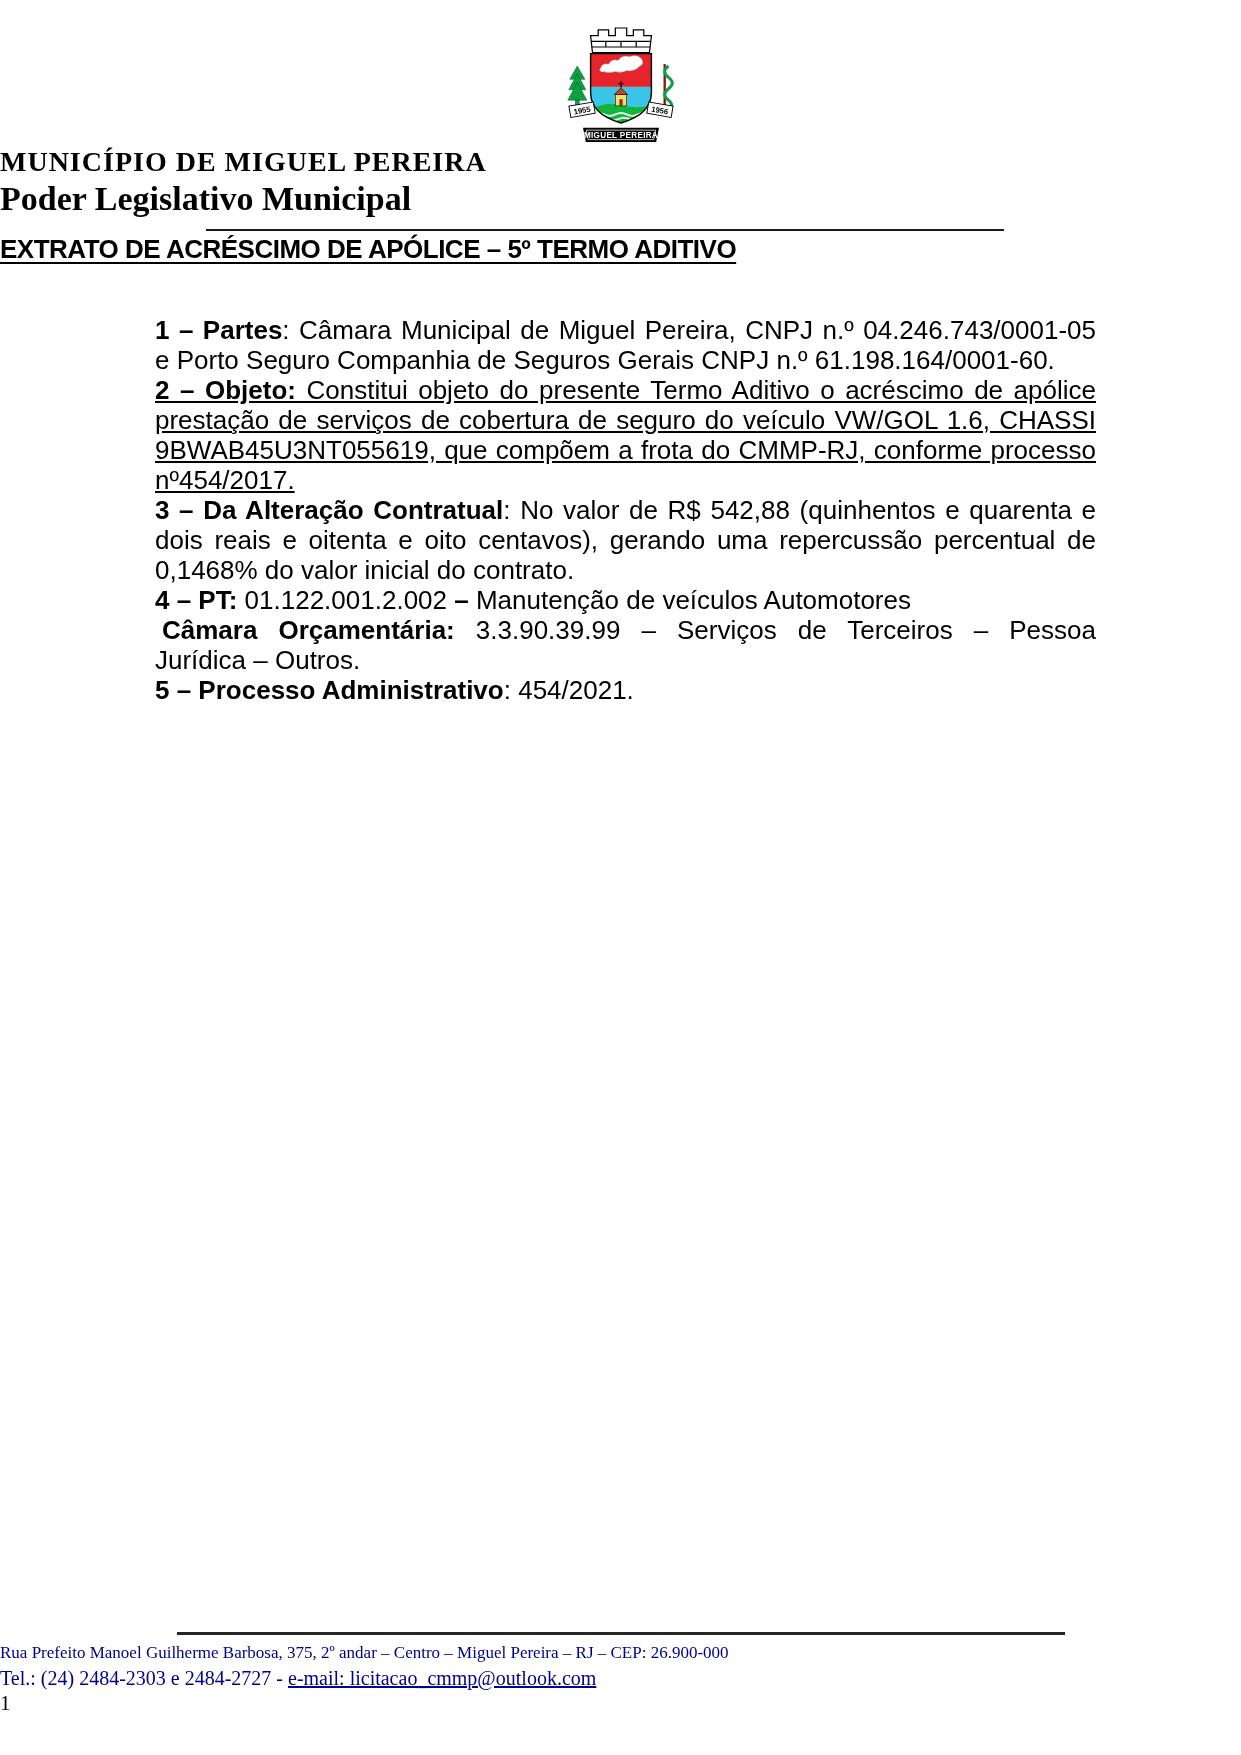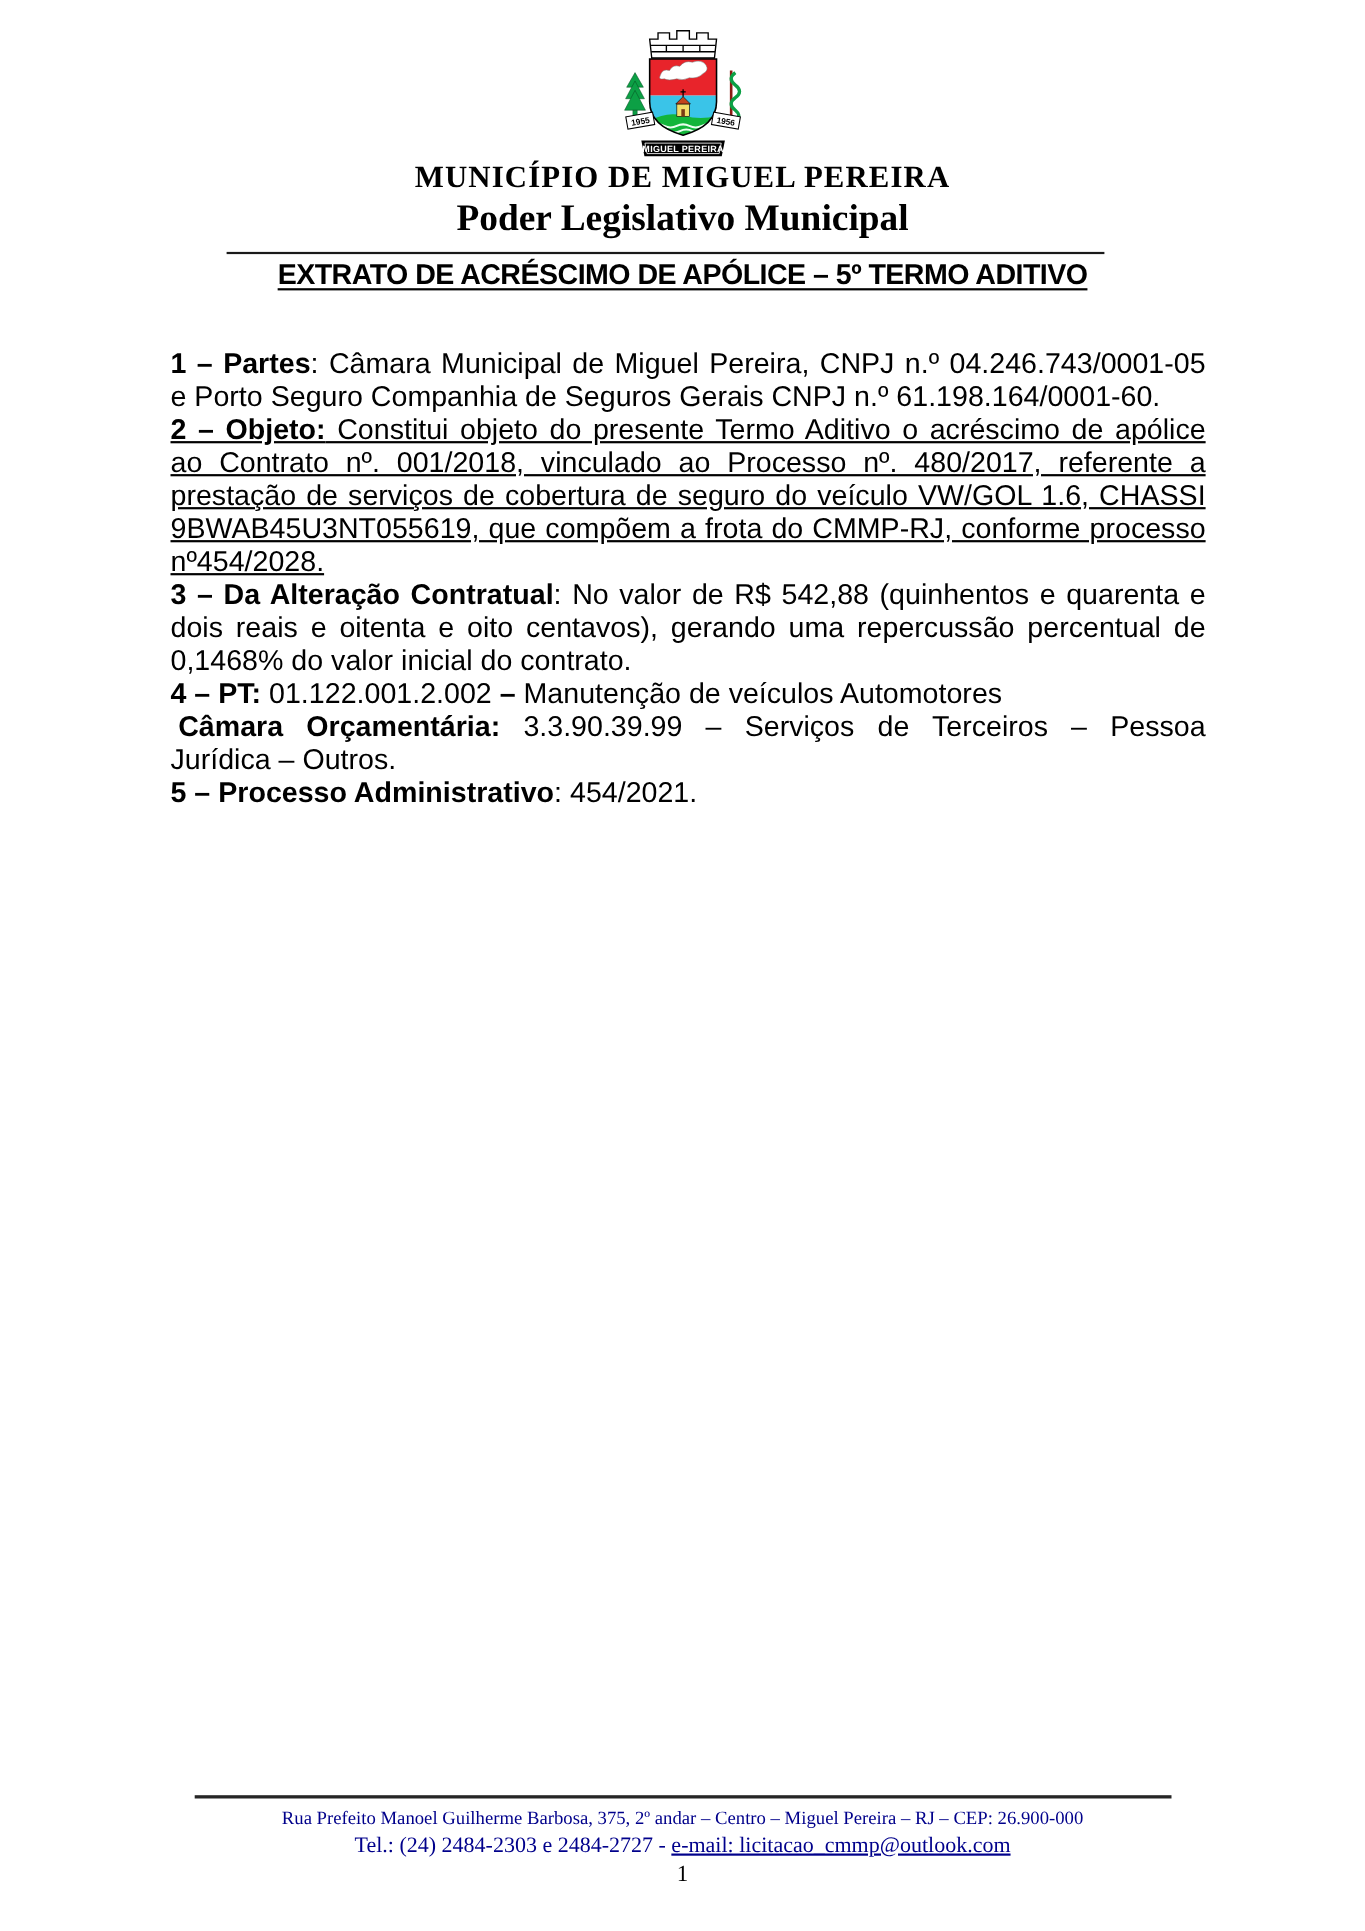--- a/index.html
+++ b/index.html
@@ -1,19 +1,19 @@
 <!DOCTYPE html>
 <html><head>
 <meta charset="utf-8">
 <style>
   html,body{margin:0;padding:0;background:#ffffff;}
   .page{position:relative;width:1241px;height:1755px;background:#ffffff;margin:0 auto;overflow:hidden;
         font-family:"Liberation Sans","DejaVu Sans",sans-serif;color:#000;}
   .abs{position:absolute;}
-  .center{width:100%;text-align:center;}
+  .center{width:100%;text-align:left;}
   .crest{top:24px;left:50%;transform:translateX(-50%);}
   .title1{top:146px;font-family:"Liberation Serif","DejaVu Serif",serif;font-weight:bold;
           font-size:28px;letter-spacing:1px;}
   .title2{top:180px;font-family:"Liberation Serif","DejaVu Serif",serif;font-weight:bold;font-size:34px;}
   .rule1{top:229px;left:206px;width:798px;height:2px;background:#1a1a1a;}
   .heading{top:234px;font-weight:bold;font-size:26px;letter-spacing:-0.5px;}
   .heading span{text-decoration:underline;text-decoration-thickness:2px;text-underline-offset:4px;}
   .body{left:155px;top:315px;width:941px;font-size:26px;line-height:30px;}
   .body p{margin:0;padding:0;}
   .p2{margin-top:30px;text-decoration:underline;}
@@ -108,24 +108,23 @@
 
   <div class="abs body">
 
     <p>
       <span class="jl" style="display:block"><b>1 – Partes</b><span>: Câmara Municipal de Miguel Pereira, CNPJ n.º 04.246.743/0001-05</span></span>
       <span style="display:block"><span>e Porto Seguro Companhia de Seguros Gerais CNPJ n.º 61.198.164/0001-60.</span></span>
     </p>
 
     <p class="p2">
       <span class="jl" style="display:block"><b>2 – Objeto:</b><span> Constitui objeto do presente Termo Aditivo o acréscimo de apólice</span></span>
-      <span class="jl" style="display:block"><span>ao Contrato nº. 001/2018, vinculado ao Processo nº. 480/2017, referente a</span></span>
       <span class="jl" style="display:block"><span>prestação de serviços de cobertura de seguro do veículo VW/GOL 1.6, CHASSI</span></span>
       <span class="jl" style="display:block"><span>9BWAB45U3NT055619, que compõem a frota do CMMP-RJ, conforme processo</span></span>
-      <span style="display:block"><span>nº454/2028.</span></span>
+      <span style="display:block"><span>nº454/2017.</span></span>
     </p>
 
     <p class="p3">
       <span class="jl" style="display:block"><b>3 – Da Alteração Contratual</b><span>: No valor de R$ 542,88 (quinhentos e quarenta e</span></span>
       <span class="jl" style="display:block"><span>dois reais e oitenta e oito centavos), gerando uma repercussão percentual de</span></span>
       <span style="display:block"><span>0,1468% do valor inicial do contrato.</span></span>
     </p>
 
     <p class="p4">
       <span style="display:block"><b>4 – PT:</b><span> 01.122.001.2.002 </span><b>–</b><span> Manutenção de veículos Automotores</span></span>

